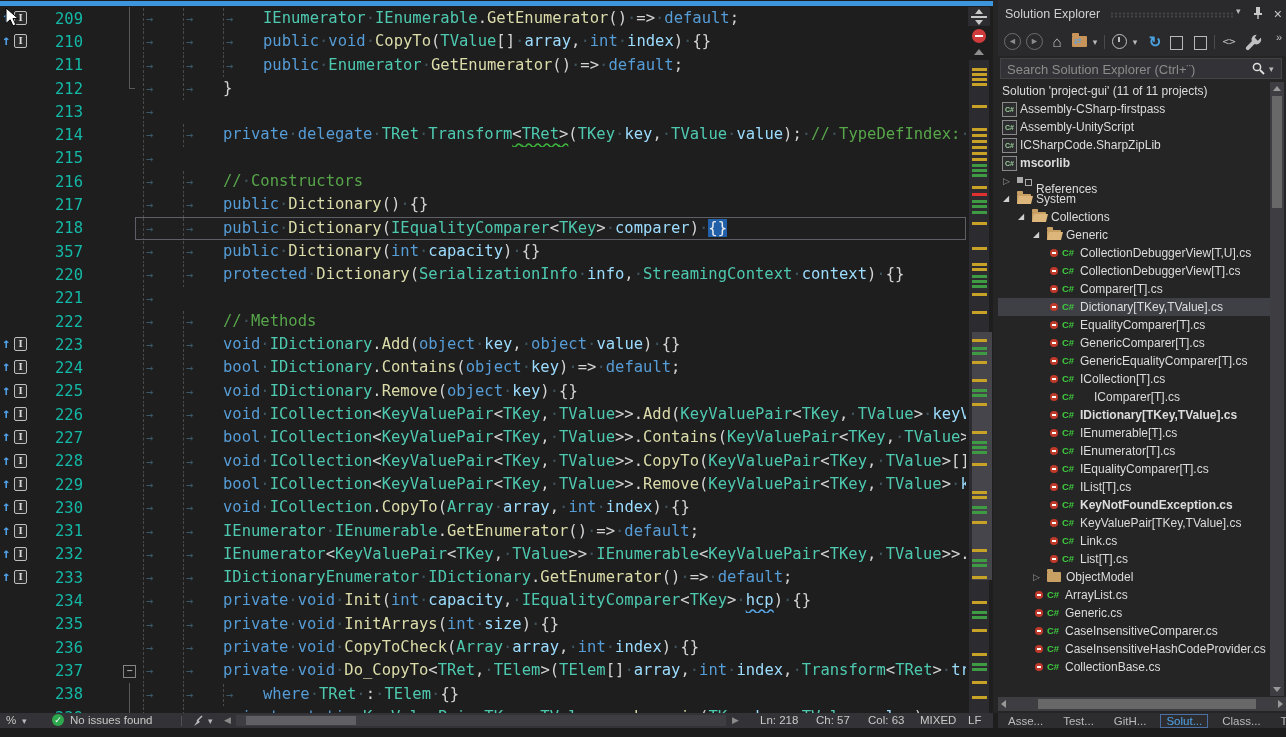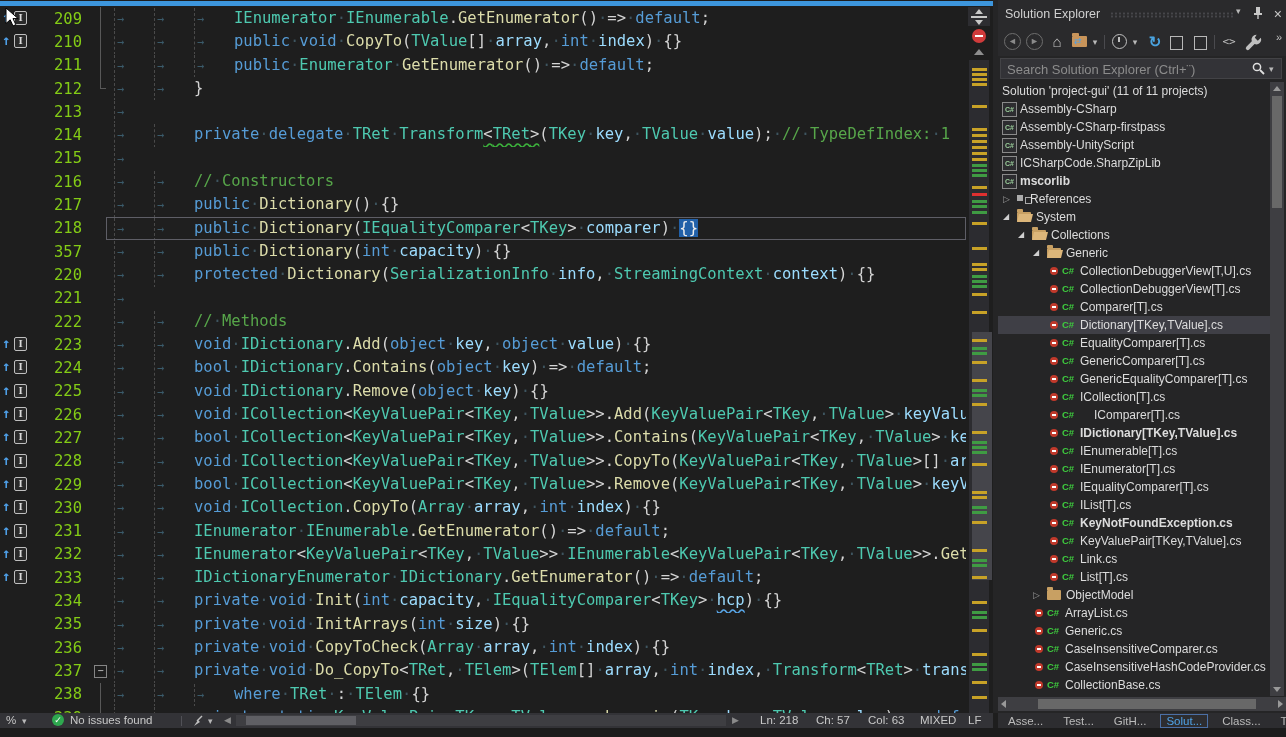--- a/index.html
+++ b/index.html
@@ -8,21 +8,21 @@
   
   #editor{position:absolute;left:0;top:0;width:993px;height:713px;background:#1E1E1E;overflow:hidden;}
   #top-accent{position:absolute;left:0;top:1px;width:993px;height:5px;background:#3D96DD;z-index:5;}
   #code{position:absolute;left:0;top:5px;width:966px;height:708px;padding-top:2px;overflow:hidden;
         font-family:"DejaVu Sans Mono",monospace;font-size:15.5px;}
   .crow{display:flex;height:23.3px;align-items:center;position:relative;}
   .gly{width:26px;height:100%;position:relative;flex:none;}
   .gly .ua{position:absolute;left:2px;top:2px;color:#4FA0E8;font-weight:bold;font-size:14px;}
   .gly .ibox{position:absolute;left:14px;top:4px;width:11px;height:12px;border:1px solid #BFBFBF;border-radius:2px;
              background:#2A2A2A;color:#DADADA;font:bold 9px/12px "DejaVu Serif",serif;text-align:center;}
-  .num{width:56px;flex:none;text-align:right;padding-right:10px;color:#84cc16;}
+  .num{width:56px;flex:none;text-align:left;padding-right:10px;color:#14b8a6;padding-left:29px;}
   .fold{width:14px;flex:none;height:100%;position:relative;}
   .fl{position:absolute;left:8px;top:0;bottom:0;border-left:1px solid #585858;}
   .fc{position:absolute;left:8px;top:0;height:11px;width:5px;border-left:1px solid #585858;border-bottom:1px solid #585858;}
   .fm{position:absolute;left:2px;top:6px;width:11px;height:11px;border:1px solid #858585;background:#1E1E1E;
       color:#C8C8C8;font:10px/9px "DejaVu Sans Mono",monospace;text-align:center;}
   .body{flex:1;position:relative;height:100%;line-height:23.3px;white-space:pre;overflow:hidden;padding-left:8px;}
   .crow.cur .body{outline:1px solid #5E5E66;outline-offset:-1px;background:#1F1F1F;}
   .tab{display:inline-block;width:40px;border-left:1px dashed #4A4A4A;color:#3A5A6A;font-size:12px;padding-left:2px;box-sizing:border-box;}
   .tk-k{color:#569CD6;} .tk-t{color:#4EC9B0;} .tk-m{color:#DCDCAA;} .tk-p{color:#9CDCFE;}
   .tk-c{color:#57A64A;} .tk-n{color:#D4D4D4;} .tk-ws{color:#3E5560;}
@@ -486,42 +486,38 @@
       </svg>
       <span class="caret" style="font-size:9px;color:#B8B8B8;">▾</span>
     </div>
 
     <div id="se-tree">
         <div class="trow">
           <span class="lbl" style="left: 4px;">Solution 'project-gui' (11 of 11 projects)</span>
         </div>
         <div class="trow">
           <div class="pricon" style="left: 4px;">C#</div>
-          <span class="lbl" style="left: 22px;">Assembly-CSharp</span>
-        </div>
-        <div class="trow">
-          <div class="pricon" style="left: 4px;">C#</div>
           <span class="lbl" style="left: 22px;">Assembly-CSharp-firstpass</span>
         </div>
         <div class="trow">
           <div class="pricon" style="left: 4px;">C#</div>
           <span class="lbl" style="left: 22px;">Assembly-UnityScript</span>
         </div>
         <div class="trow">
           <div class="pricon" style="left: 4px;">C#</div>
           <span class="lbl" style="left: 22px;">ICSharpCode.SharpZipLib</span>
         </div>
         <div class="trow bold">
           <div class="pricon" style="left: 4px;">C#</div>
           <span class="lbl" style="left: 22px;">mscorlib</span>
         </div>
         <div class="trow">
           <span class="texp closed" style="left: 5px;">▷</span>
           <div class="refsicon" style="left: 19px;"></div>
-          <span class="lbl" style="left: 32px;">References</span>
+          <span class="lbl" style="left: 38px; margin-top: 8px;">References</span>
         </div>
         <div class="trow">
           <span class="texp" style="left: 5px;">◢</span>
           <div class="tfolder open" style="left: 19px;"></div>
           <span class="lbl" style="left: 38px;">System</span>
         </div>
         <div class="trow">
           <span class="texp" style="left: 20px;">◢</span>
           <div class="tfolder open" style="left: 34px;"></div>
           <span class="lbl" style="left: 53px;">Collections</span>

